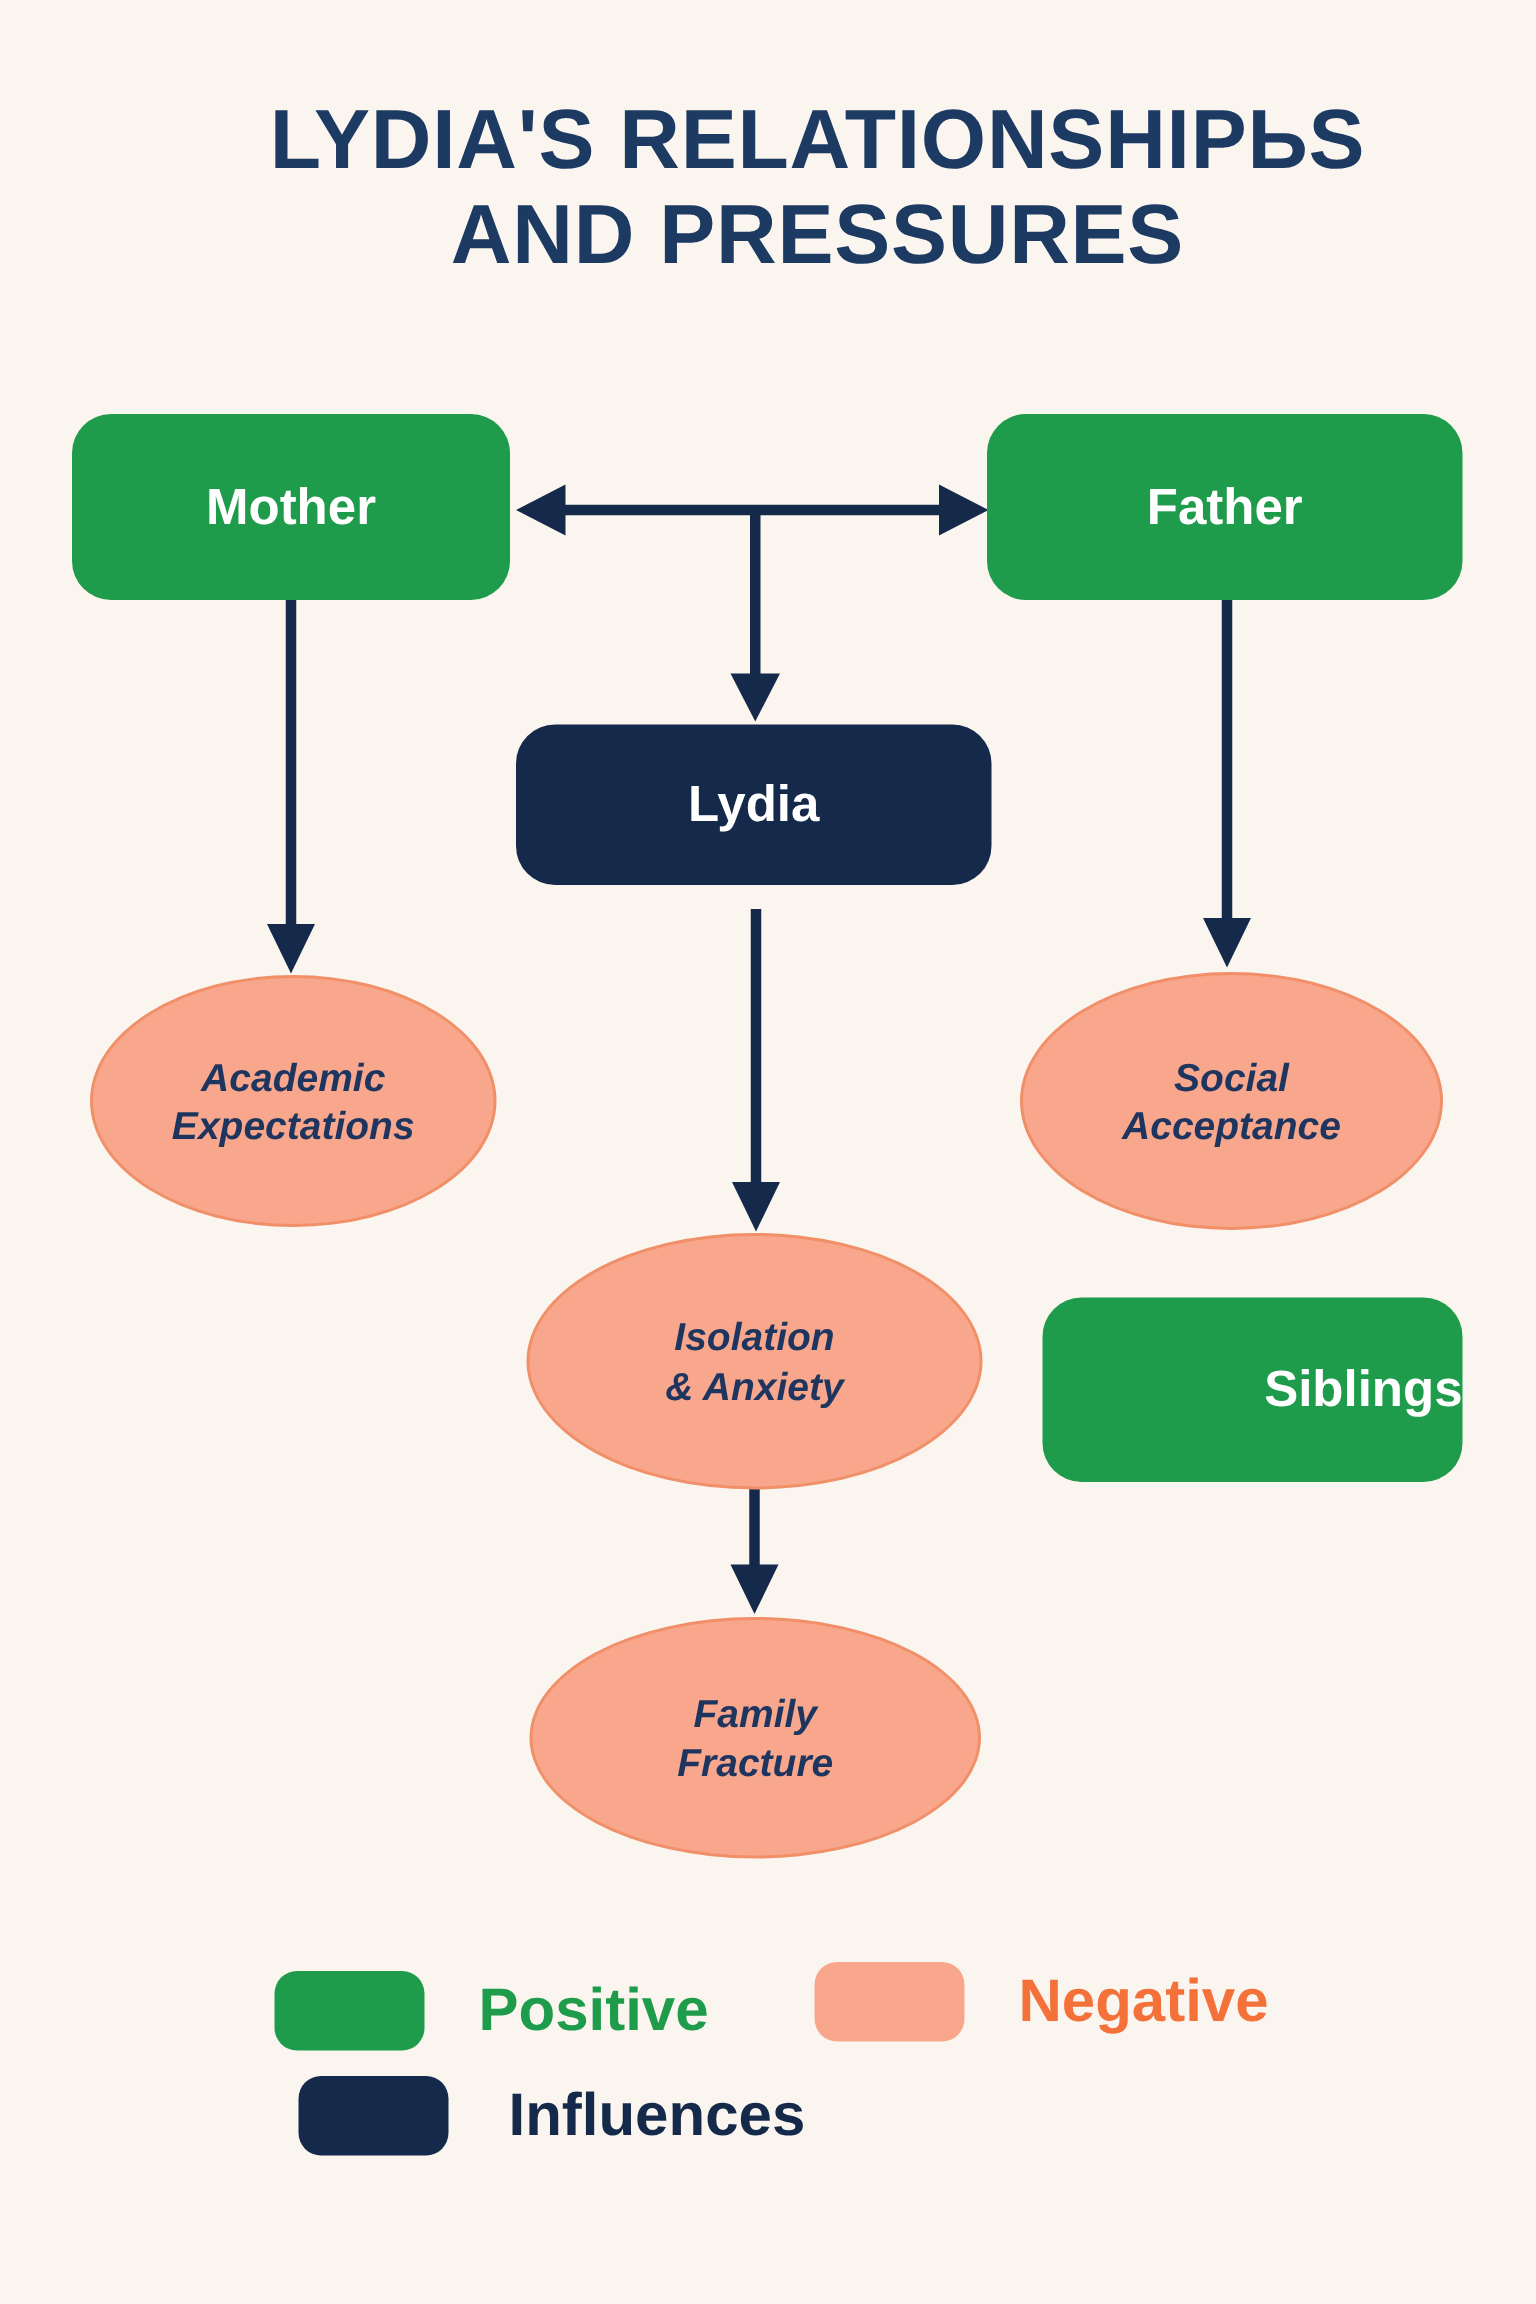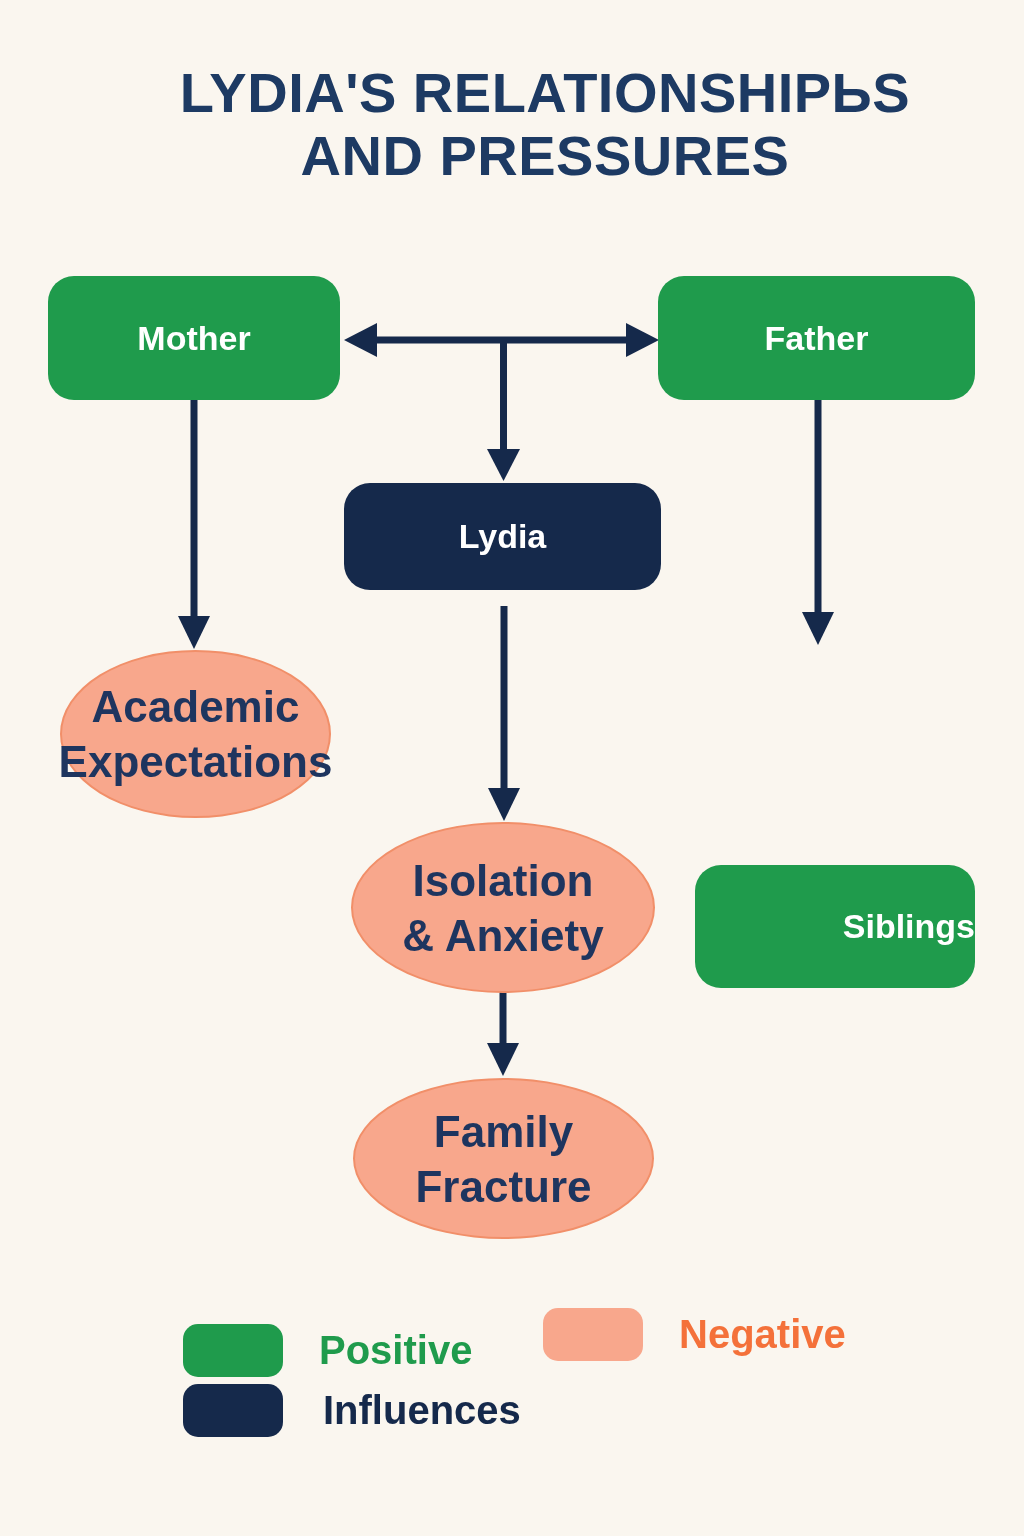--- a/index.html
+++ b/index.html
@@ -50,44 +50,45 @@
     color: var(--node-text-light, #ffffff);
     font-size: 34px;
   }
   .box.positive { background: var(--positive, #1f9b4c); }
   .box.influence { background: var(--influence, #15294b); }
   .ellipse {
     border-radius: 50%;
     background: var(--negative-fill, #f8a78c);
     border: 2px solid var(--negative-border, #f18f69);
     color: var(--node-text-dark, #1e355f);
-    font-size: 44px;
+    font-size: 26px;
     line-height: 1.25;
+    font-style: italic;
   }
   .node-line { display: block; }
 
   #node-mother    { left: 48px;  top: 276px;  width: 292px; height: 124px; }
   #node-father    { left: 658px; top: 276px;  width: 317px; height: 124px; text-align: right; }
   #node-lydia     { left: 344px; top: 483px;  width: 317px; height: 107px; }
   #node-siblings  { left: 695px; top: 865px;  width: 280px; height: 123px; align-items: flex-end; }
   #node-academic  { left: 60px;  top: 650px;  width: 271px; height: 168px; }
   #node-social    { left: 680px; top: 648px;  width: 282px; height: 172px; }
   #node-isolation { left: 351px; top: 822px;  width: 304px; height: 171px; }
   #node-fracture  { left: 353px; top: 1078px; width: 301px; height: 161px; }
 
   .legend { position: absolute; left: 183px; top: 1308px; width: 720px; height: 170px; }
   .legend-item {
     position: absolute;
     display: flex;
     align-items: center;
     gap: 36px;
   }
-  #legend-positive   { left: 0;     top: 16px; }
+  #legend-positive   { left: 0;     top: 6px; }
   #legend-negative   { left: 360px; top: 0; }
-  #legend-influences { left: 0;     top: 76px; gap: 40px; }
+  #legend-influences { left: 16px;     top: 76px; gap: 40px; }
   .swatch {
     width: 100px; height: 53px;
     border-radius: 15px;
     flex: 0 0 auto;
   }
   .legend-label { font-size: 40px; font-weight: 700; white-space: nowrap; }
 </style>
 </head>
 <body>
 
@@ -136,20 +137,24 @@
 
   <div class="node box influence" id="node-lydia">
     <span class="node-label">Lydia</span>
   </div>
 
   <div class="node ellipse" id="node-academic">
     <span class="node-line">Academic</span>
     <span class="node-line">Expectations</span>
   </div>
 
+  <div class="node ellipse" id="node-social">
+    <span class="node-line">Social</span>
+    <span class="node-line">Acceptance</span>
+  </div>
 
   <div class="node ellipse" id="node-isolation">
     <span class="node-line">Isolation</span>
     <span class="node-line">&amp; Anxiety</span>
   </div>
 
   <div class="node box positive" id="node-siblings">
     <span class="node-label">Siblings</span>
   </div>
 

